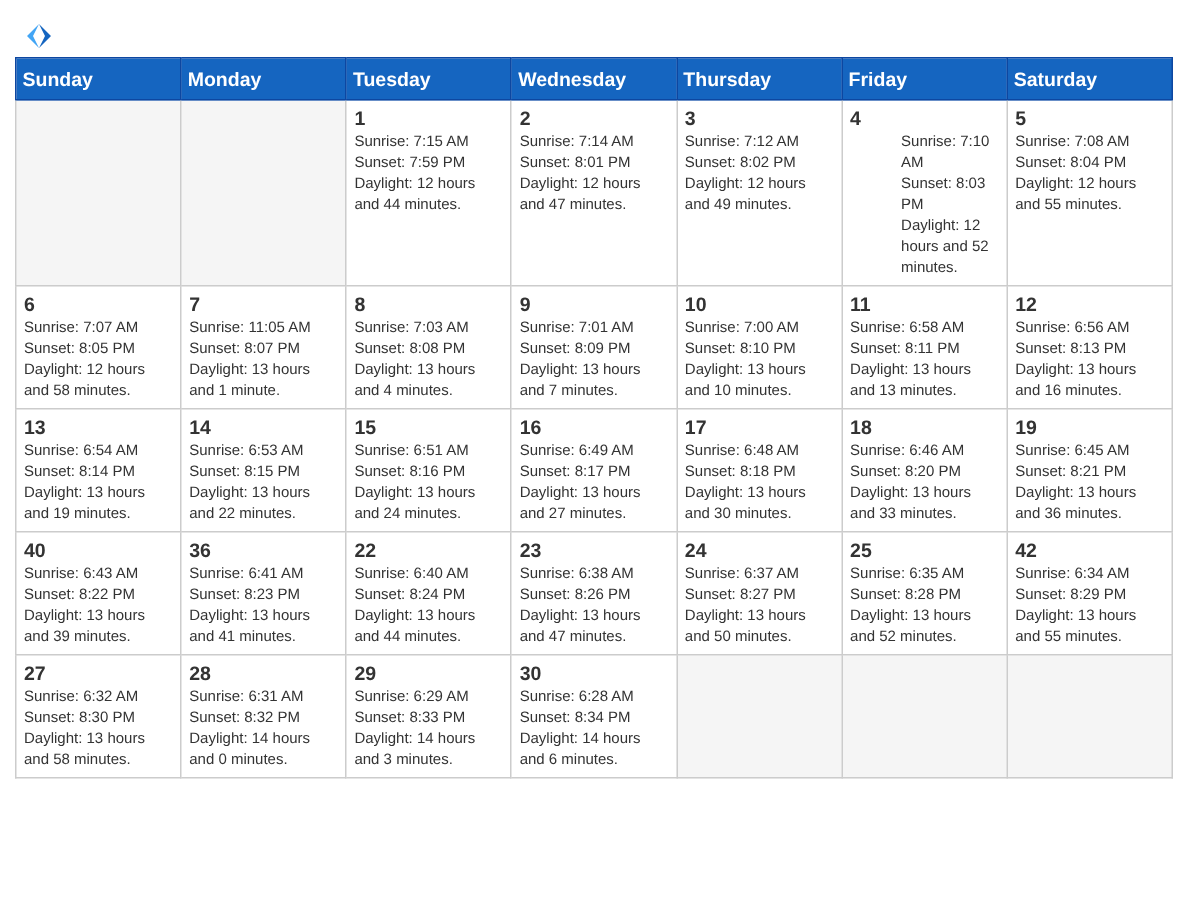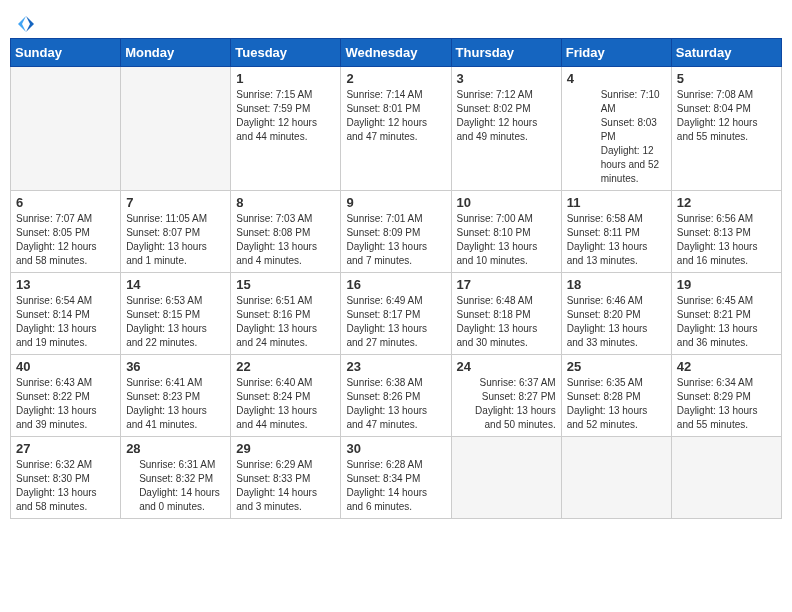--- a/index.html
+++ b/index.html
@@ -251,21 +251,21 @@
 Daylight: 13 hours and 44 minutes.</div>
         </td>
         <td>
           <span class="day-num">23</span>
           <div class="day-info" style="white-space: pre-line;">Sunrise: 6:38 AM
 Sunset: 8:26 PM
 Daylight: 13 hours and 47 minutes.</div>
         </td>
         <td>
           <span class="day-num">24</span>
-          <div class="day-info" style="white-space: pre-line; text-align: right;">Sunrise: 6:37 AM
+          <div class="day-info" style="white-space: pre-line;">Sunrise: 6:37 AM
 Sunset: 8:27 PM
 Daylight: 13 hours and 50 minutes.</div>
         </td>
         <td>
           <span class="day-num">25</span>
           <div class="day-info" style="white-space: pre-line;">Sunrise: 6:35 AM
 Sunset: 8:28 PM
 Daylight: 13 hours and 52 minutes.</div>
         </td>
         <td>
@@ -277,21 +277,21 @@
       </tr>
       <tr>
         <td>
           <span class="day-num">27</span>
           <div class="day-info" style="white-space: pre-line;">Sunrise: 6:32 AM
 Sunset: 8:30 PM
 Daylight: 13 hours and 58 minutes.</div>
         </td>
         <td>
           <span class="day-num">28</span>
-          <div class="day-info" style="white-space: pre-line; margin-left: 13px;">Sunrise: 6:31 AM
+          <div class="day-info" style="white-space: pre-line;">Sunrise: 6:31 AM
 Sunset: 8:32 PM
 Daylight: 14 hours and 0 minutes.</div>
         </td>
         <td>
           <span class="day-num">29</span>
           <div class="day-info" style="white-space: pre-line;">Sunrise: 6:29 AM
 Sunset: 8:33 PM
 Daylight: 14 hours and 3 minutes.</div>
         </td>
         <td>

